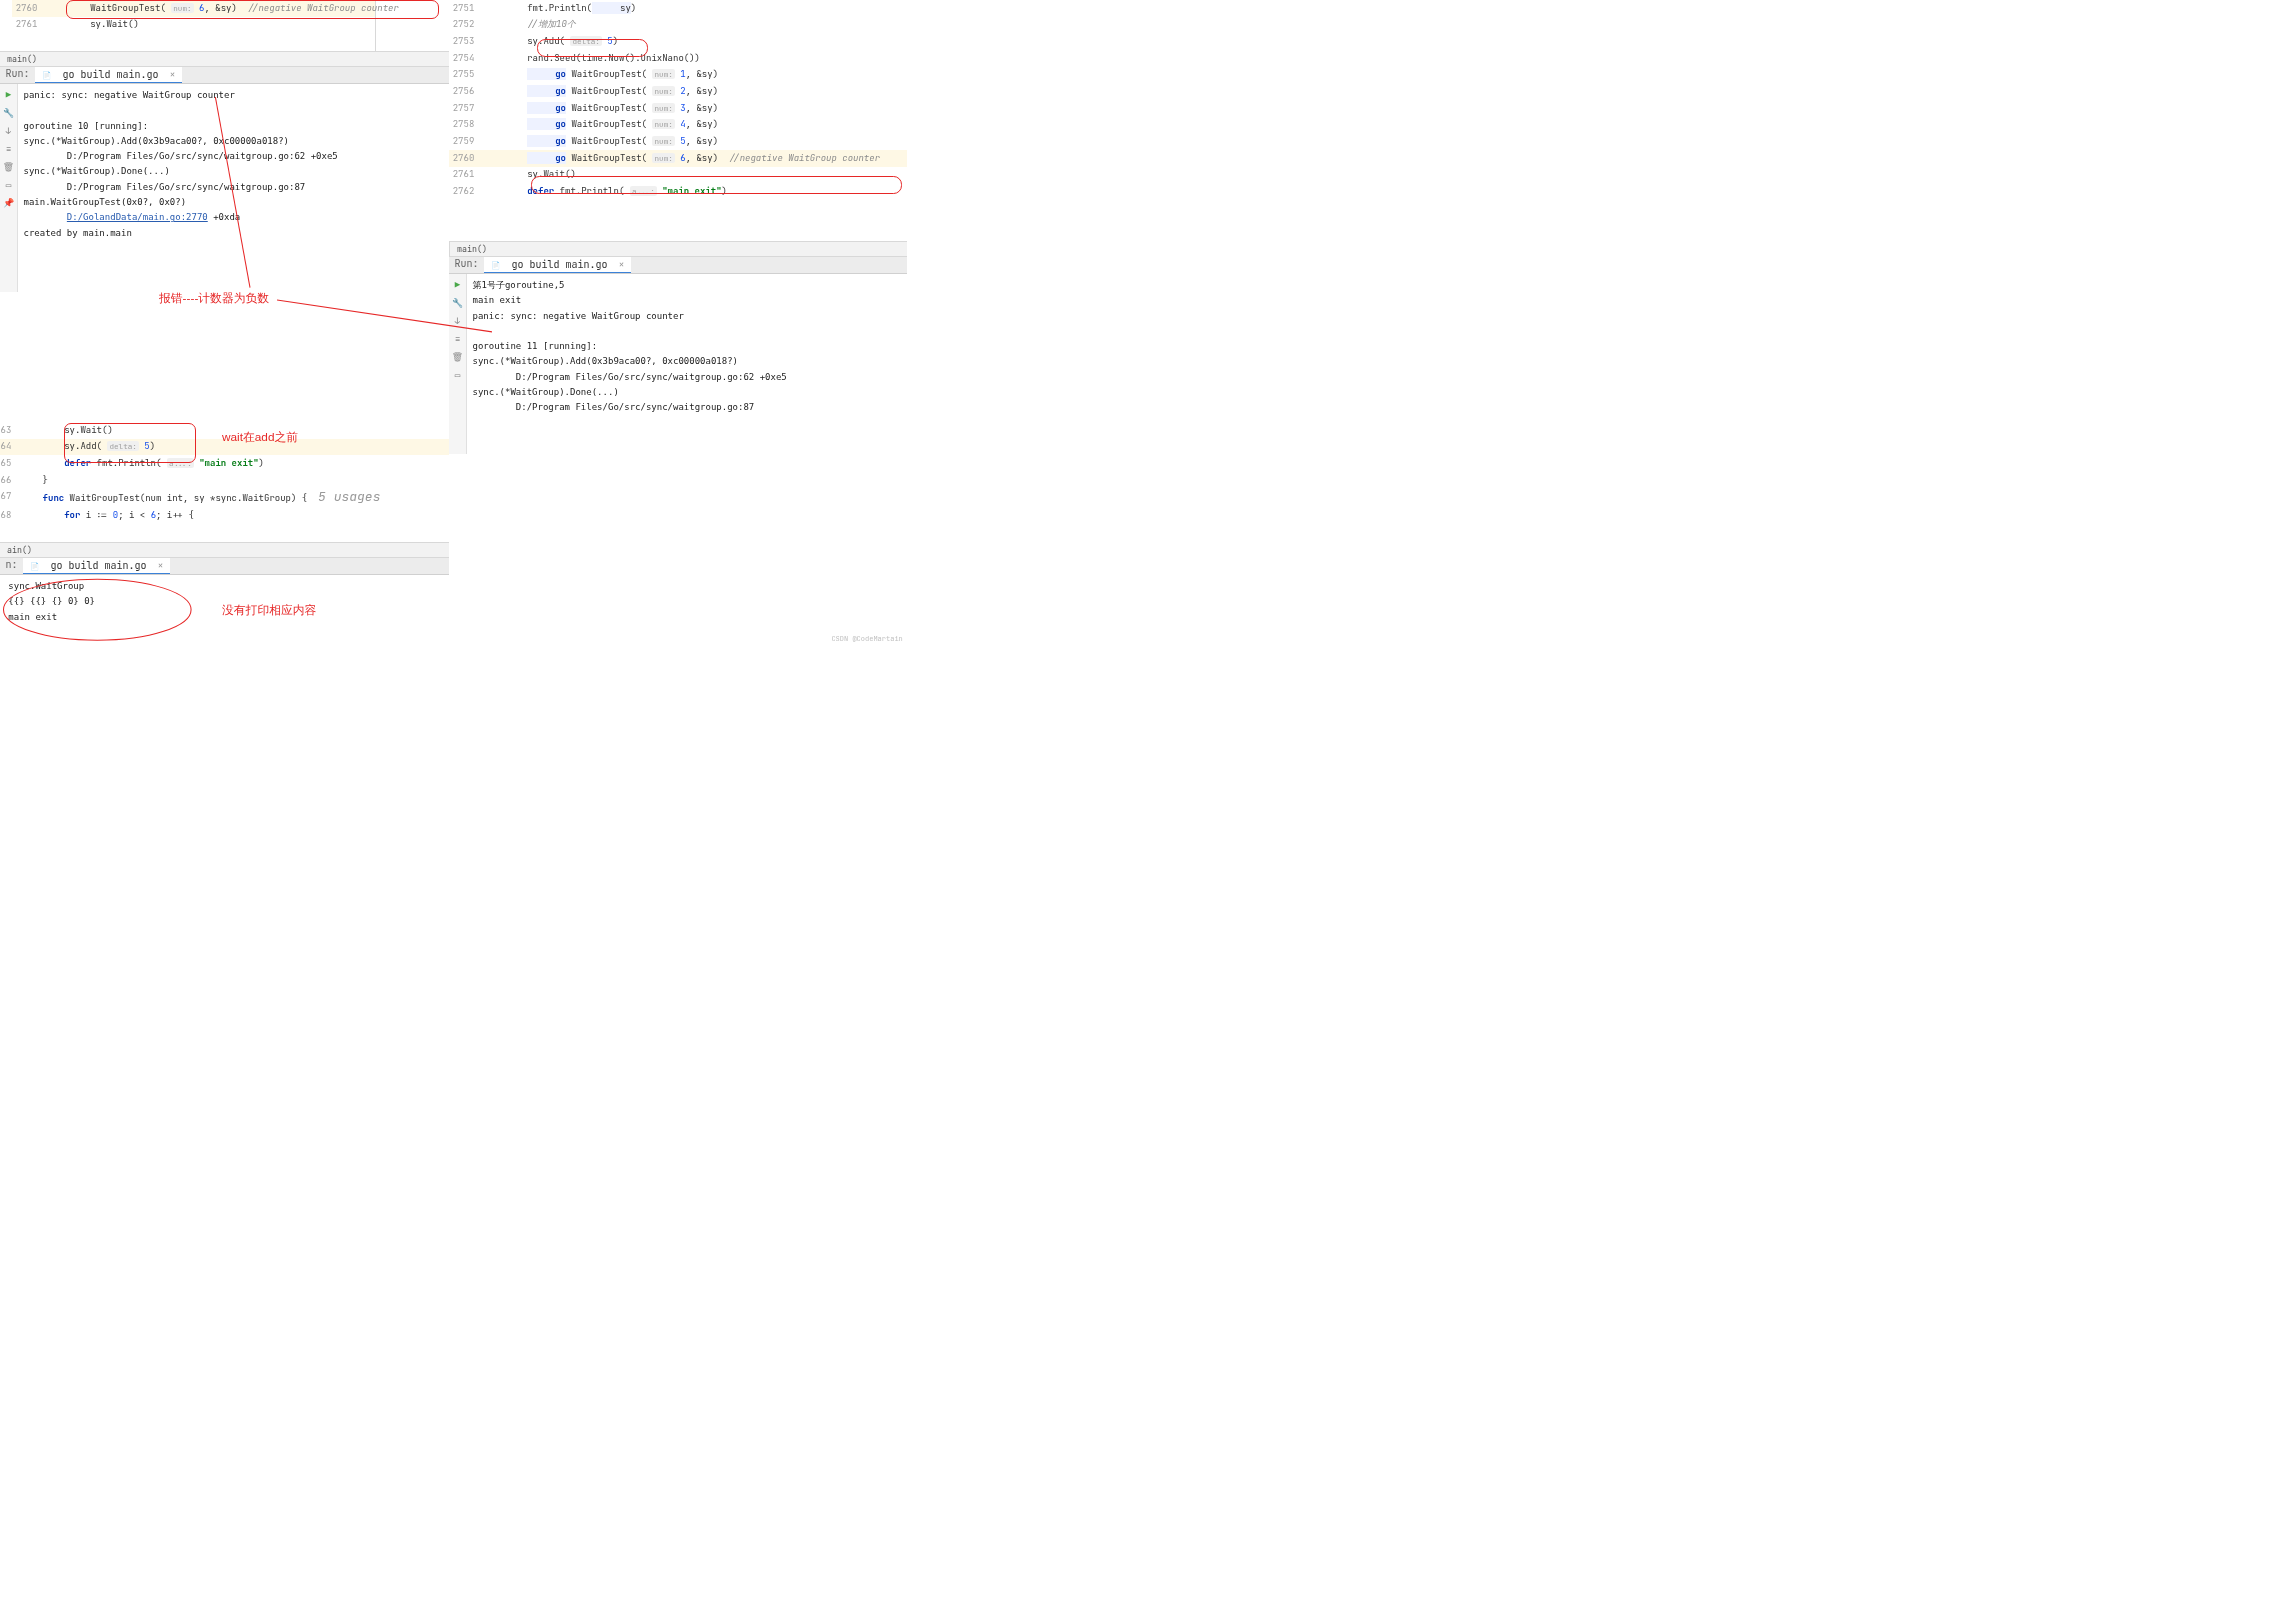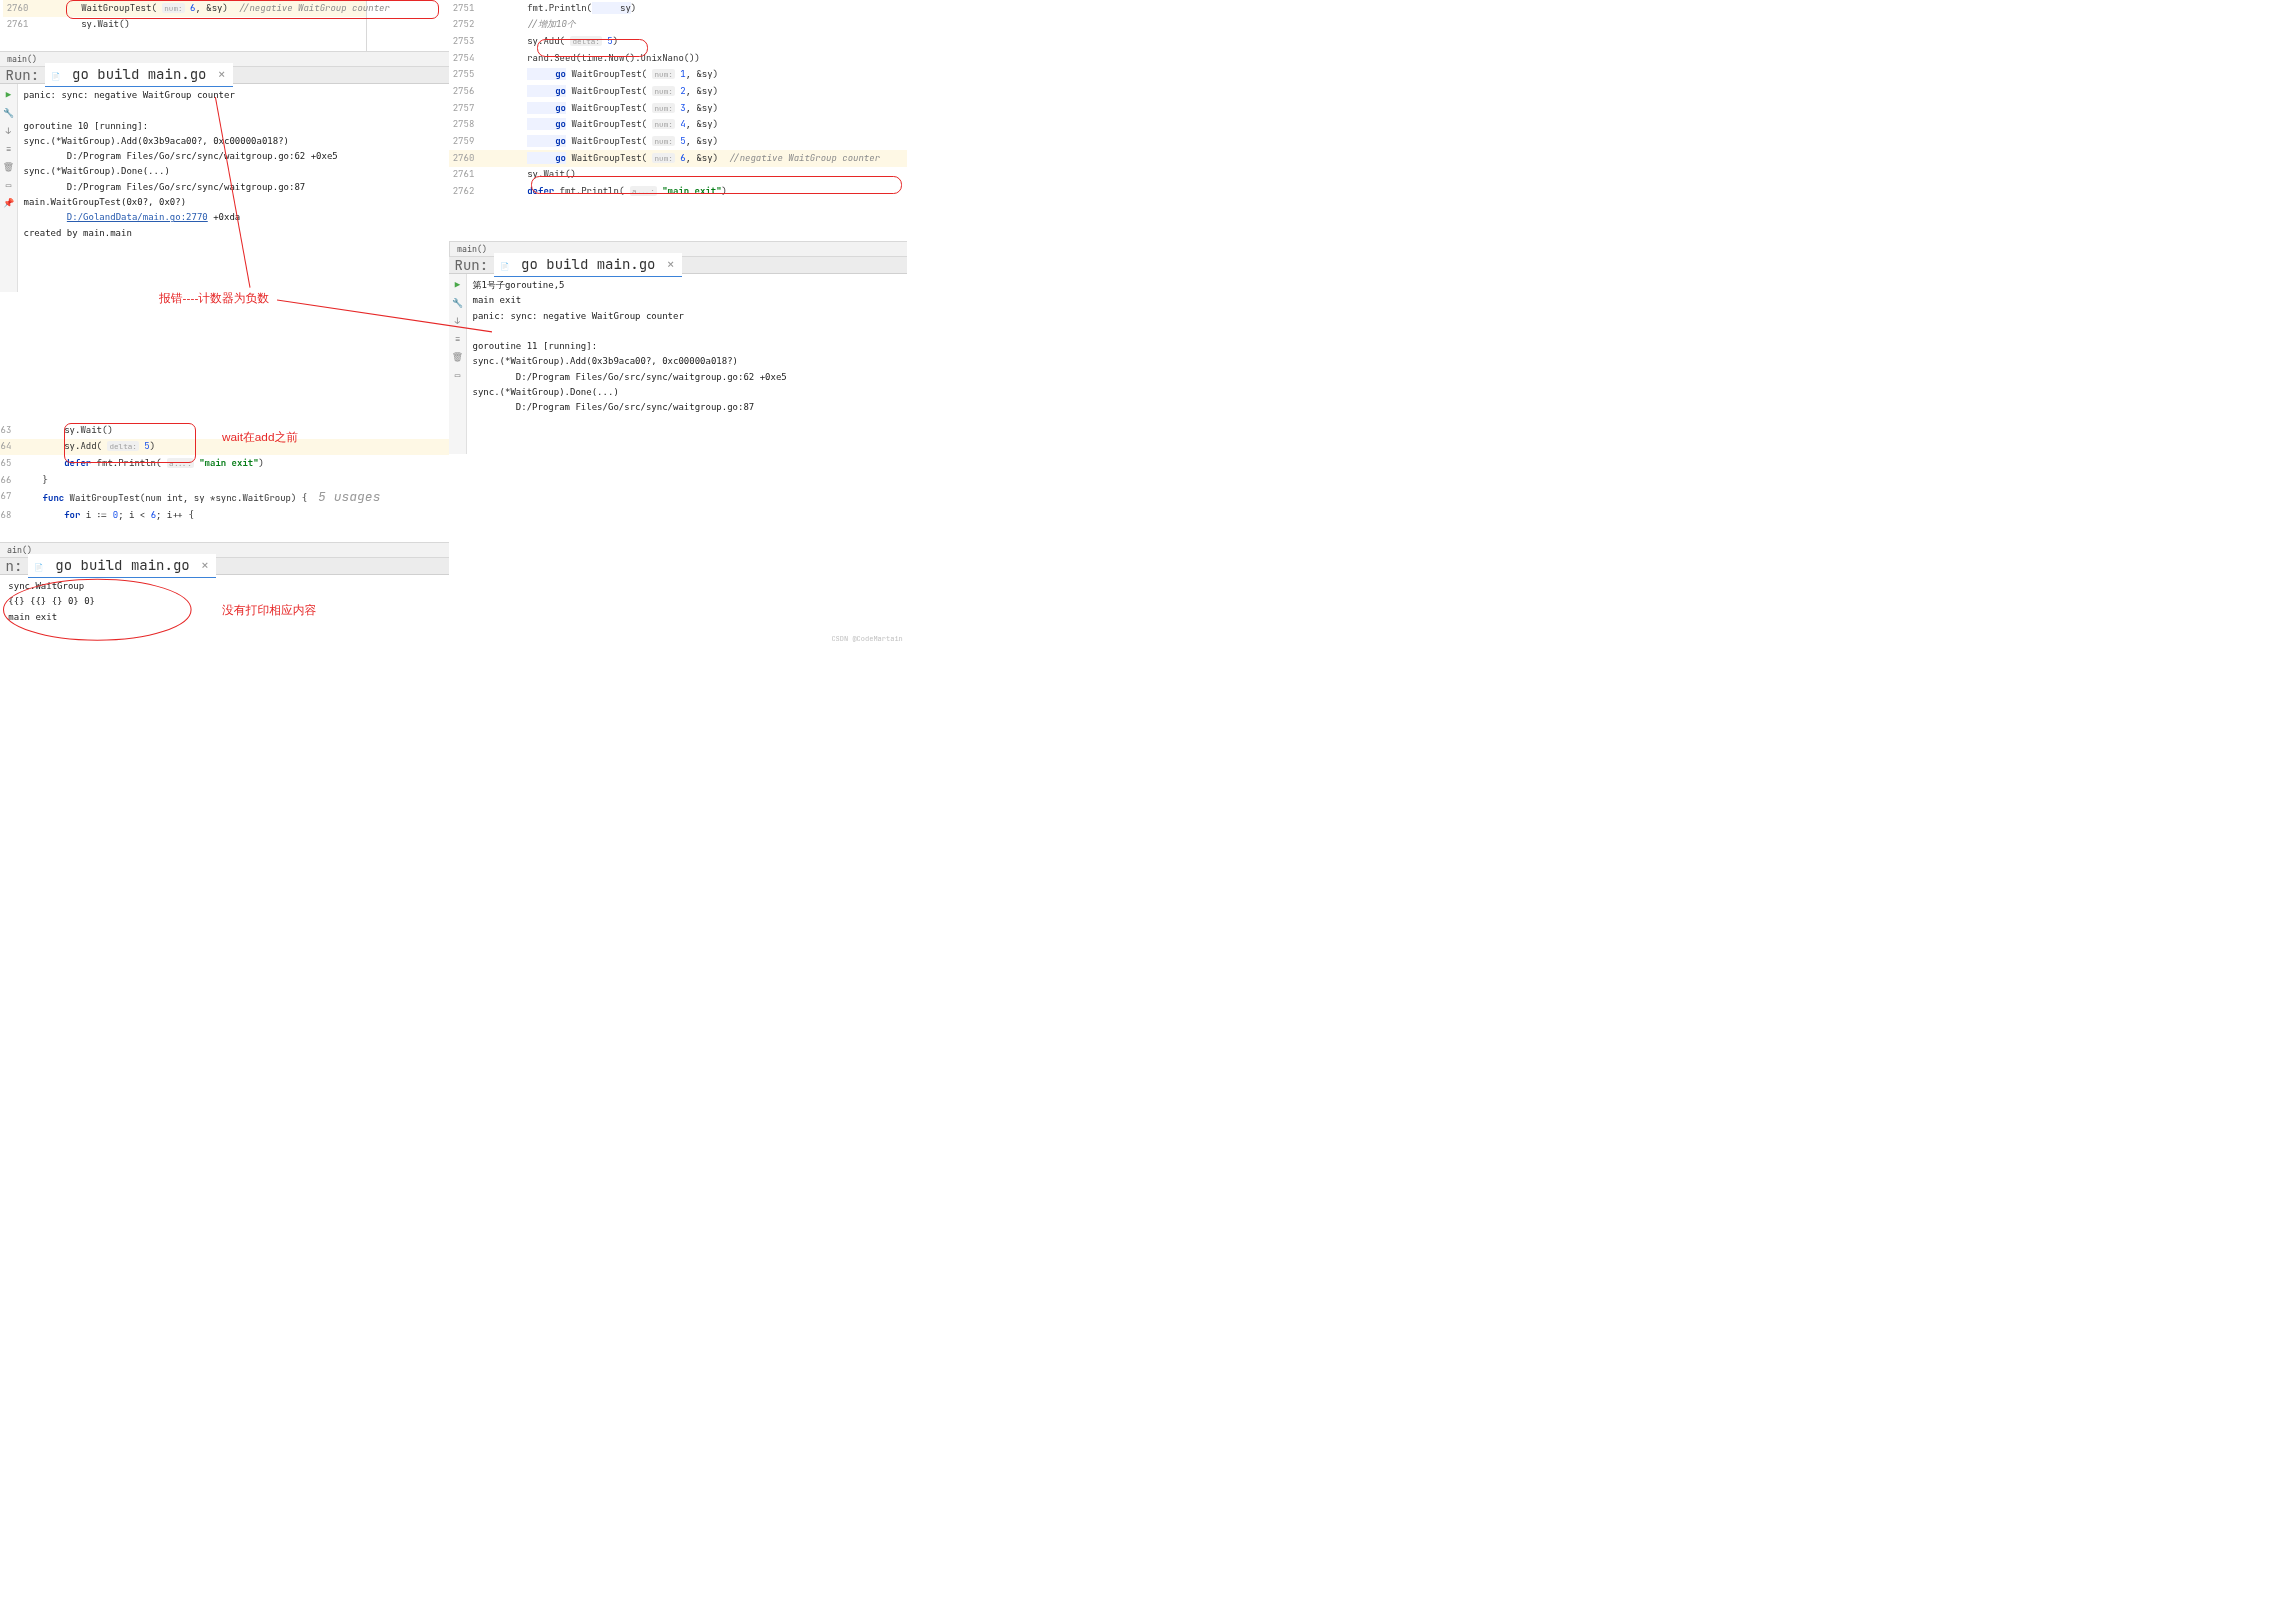--- a/index.html
+++ b/index.html
@@ -28,28 +28,28 @@
     .hl-bg { background: #eef2ff; padding-left: 28px; }
     .line-hl { background: #fef8e5; }
     .usages { color: #999; font-size: 13px; font-style: italic; }
 
     .red-box { border: 1.4px solid #e62727; border-radius: 7px; position: absolute; pointer-events:none;}
     .red-text { color: #e62727; font-family: "PingFang SC", "Microsoft YaHei", sans-serif; font-size: 11.8px; position: absolute; }
     svg.red-line { position: absolute; pointer-events:none; }
     svg.red-line line, svg.red-line ellipse { stroke: #e62727; stroke-width: 1.5; fill:none; }
 
     
-    .tl-code { position: absolute; left:3px; top:0; width:364px; height:51px; background:#fff; border-right:0.7px solid #d8d8d8;}
+    .tl-code { position: absolute; left:12px; top:0; width:364px; height:51px; background:#fff; border-right:0.7px solid #d8d8d8;}
 
     
     .crumb { background:#f2f2f2; padding:2.1px 7px; font-size:8.3px; color:#555; border-top:0.7px solid #d8d8d8; border-bottom:0.7px solid #d8d8d8;}
     .crumb.r { border-left:0.7px solid #d8d8d8;}
 
     
-    .run-hdr { background:#ececec; display:flex; align-items:center; height:16.6px; border-bottom:0.7px solid #d0d0d0; font-size:14px;}
+    .run-hdr { background:#ececec; display:flex; height:16.6px; border-bottom:0.7px solid #d0d0d0; font-size:10px;}
     .run-hdr .label { padding:0 5.5px; color:#666;}
     .run-hdr .tab { background:#fff; padding:2.1px 7px; border-bottom:1.4px solid #3b82d8; display:flex; align-items:center; gap:11px;}
     .run-hdr .tab .close { color:#999; cursor:pointer;}
     .file-icon::before { content:"📄"; font-size:7.6px; }
 
     .run-body { display:flex; }
     .run-tools { width:18px; background:#f5f5f5; border-right:0.7px solid #e0e0e0; display:flex; flex-direction:column; align-items:center; gap:7px; padding-top:5.5px;}
     .run-tools .ico { width:11px; height:11px; display:flex; align-items:center; justify-content:center; color:#888; cursor:pointer;}
     .ico.play { color:#4aa84a;}
     .run-out { flex:1; padding:4.2px 5.5px; font-family:Consolas, monospace; line-height:15.3px; color:#222; white-space:pre;}

